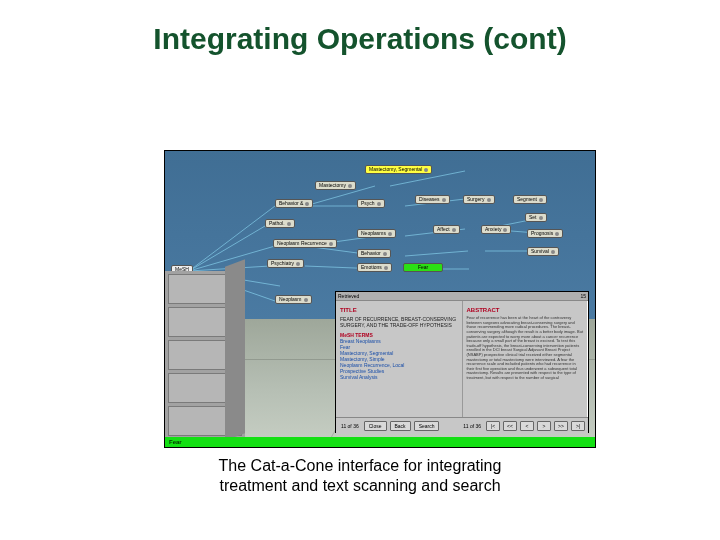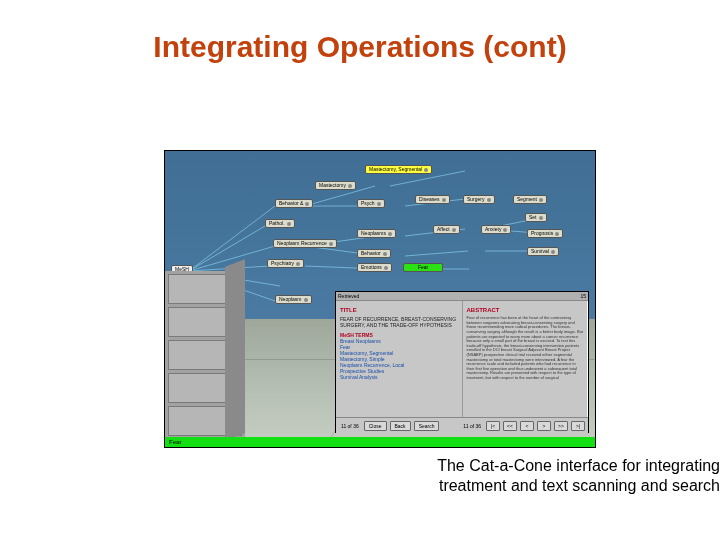--- a/index.html
+++ b/index.html
@@ -1,17 +1,17 @@
 <!DOCTYPE html>
 <html><head>
 <meta charset="utf-8">
 <style>
   html,body{margin:0;padding:0;width:720px;height:540px;background:#fff;font-family:Arial,Helvetica,sans-serif;overflow:hidden}
   .slide{position:relative;width:720px;height:540px}
-  .title{position:absolute;left:0;width:100%;top:30px;text-align:center;font-size:30px;font-weight:bold;color:#c2410c}
+  .title{position:absolute;left:0;width:100%;top:22px;text-align:center;font-size:30px;font-weight:bold;color:#14532d}
   .app{position:absolute;left:164px;top:150px;width:430px;height:296px;border:1px solid #000;background:#3a668a}
   
   .sky{position:absolute;left:0;top:0;width:100%;height:168px;background:linear-gradient(#406e94,#4a7aa2)}
   .floor{position:absolute;left:0;top:168px;width:100%;height:118px;background:linear-gradient(#9ea79a 0%,#b6bfb4 60%,#c4ccc1 100%)}
   .floor:before,.floor:after{content:"";position:absolute;background:rgba(0,0,0,.15)}
   .floor:before{left:200px;top:0;width:1px;height:100%;transform:skewX(-30deg)}
   .floor:after{left:0;top:40px;width:100%;height:1px}
   
   .cabinet{position:absolute;left:0;top:120px;width:80px;height:166px;background:#a2a2a2}
   .cabinet .side{position:absolute;left:60px;top:-8px;width:20px;height:174px;background:#8a8a8a;transform:skewY(-20deg)}
@@ -31,21 +31,21 @@
   .col+.col{border-left:1px solid #999}
   .h{color:#b00020;font-weight:bold;font-size:6px;margin:2px 0}
   .sub{color:#b00020;font-weight:bold;font-size:5px;margin-top:4px}
   .term{color:#184da8;font-size:5px;display:block}
   .abs{color:#333;font-size:4px;line-height:1.15}
   .docbtns{height:14px;background:#c7c7c7;border-top:1px solid #888;display:flex;gap:3px;padding:1px 3px;align-items:center}
   .btn{flex:none;font-size:5px;background:#d9d9d9;border:1px solid #666;border-radius:1px;padding:1px 4px;cursor:pointer}
   .navbtn{width:12px;text-align:center;padding:1px 0}
   .counter{font-size:5px;color:#000;margin:0 2px}
   
-  .caption{position:absolute;left:0;width:100%;top:456px;text-align:right;font-size:16px;color:#000;line-height:1.25}
+  .caption{position:absolute;left:0;width:100%;top:456px;text-align:center;font-size:16px;color:#000;line-height:1.25}
   
   svg.lines{position:absolute;left:0;top:0;width:100%;height:100%}
 </style>
 </head>
 <body>
 
 <div class="slide">
   <div class="title">Integrating Operations (cont)</div>
 
   <div class="app">

